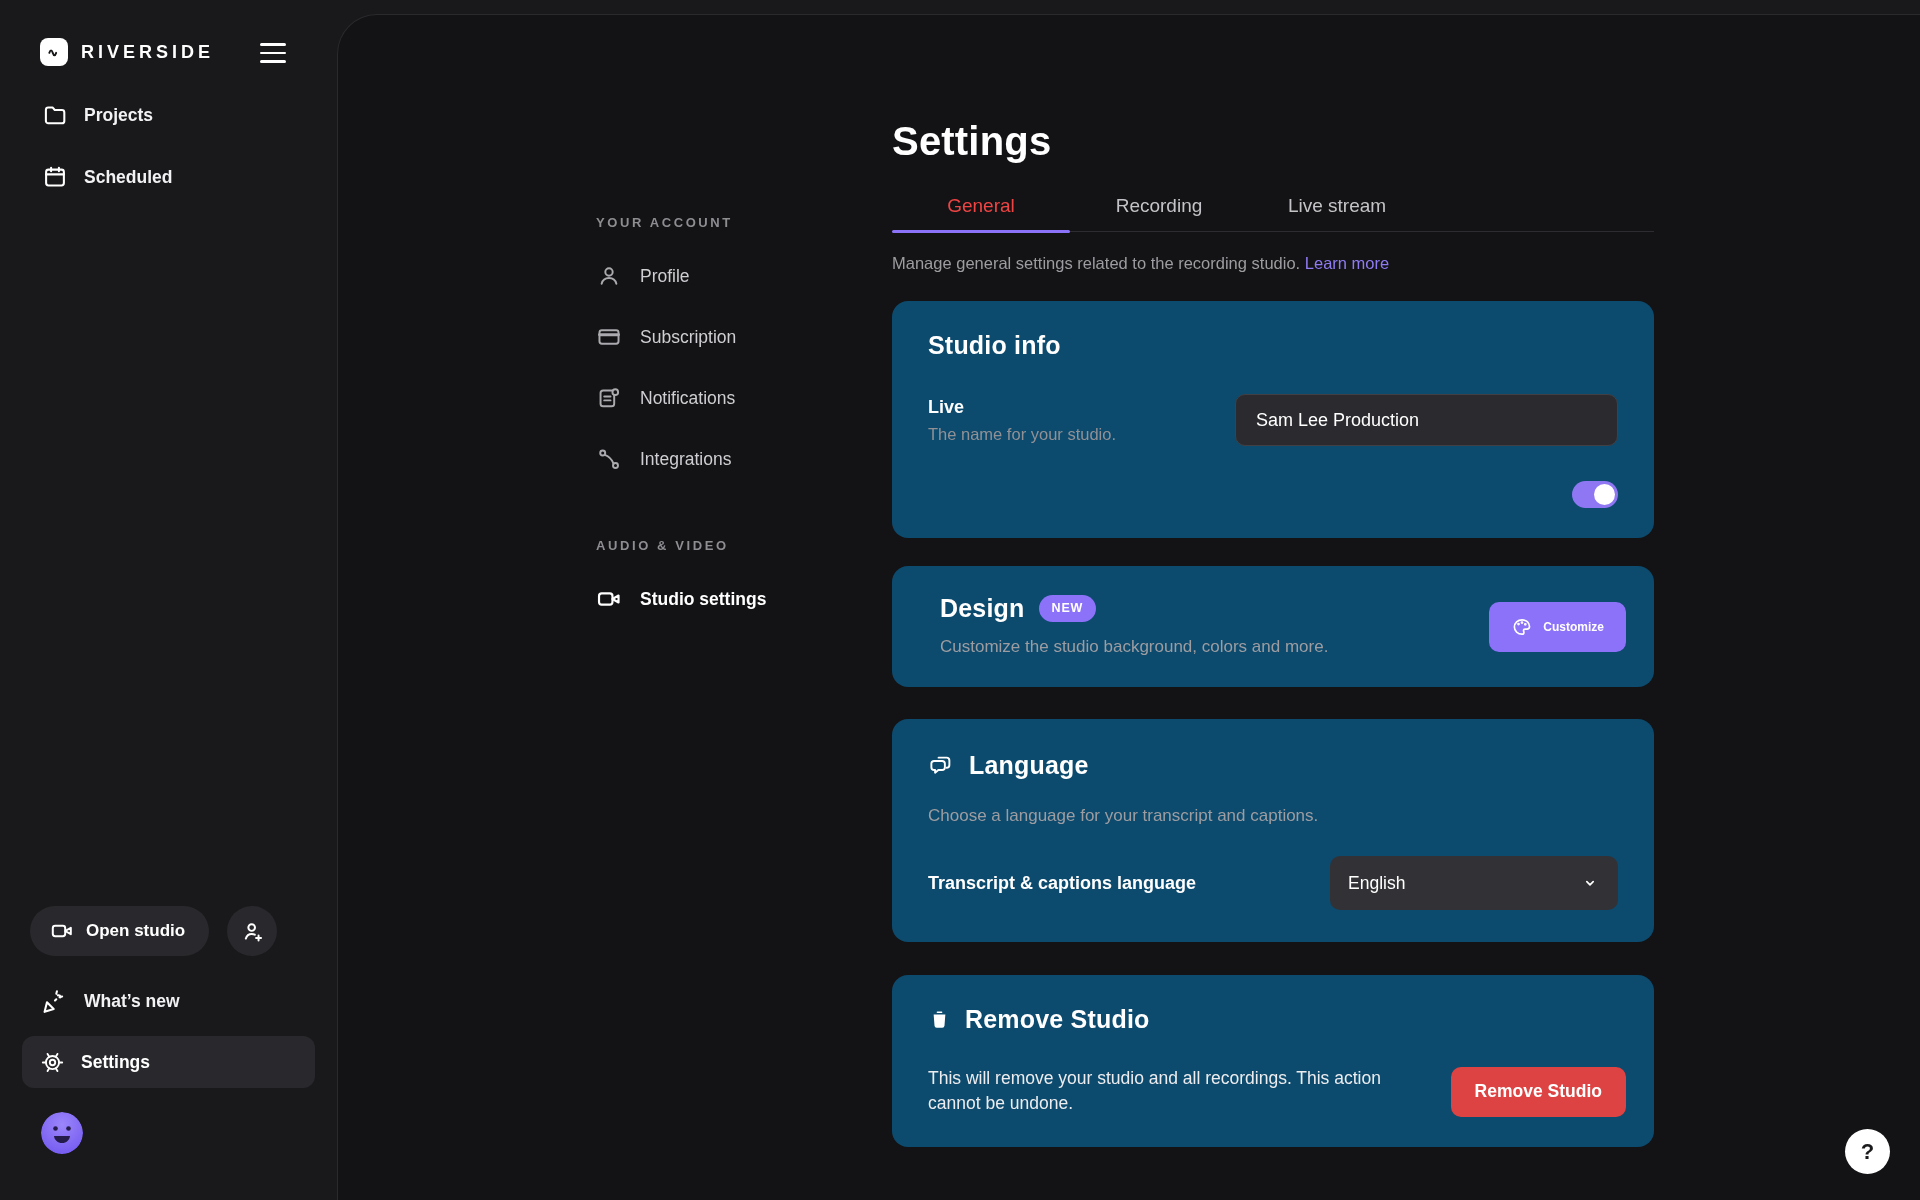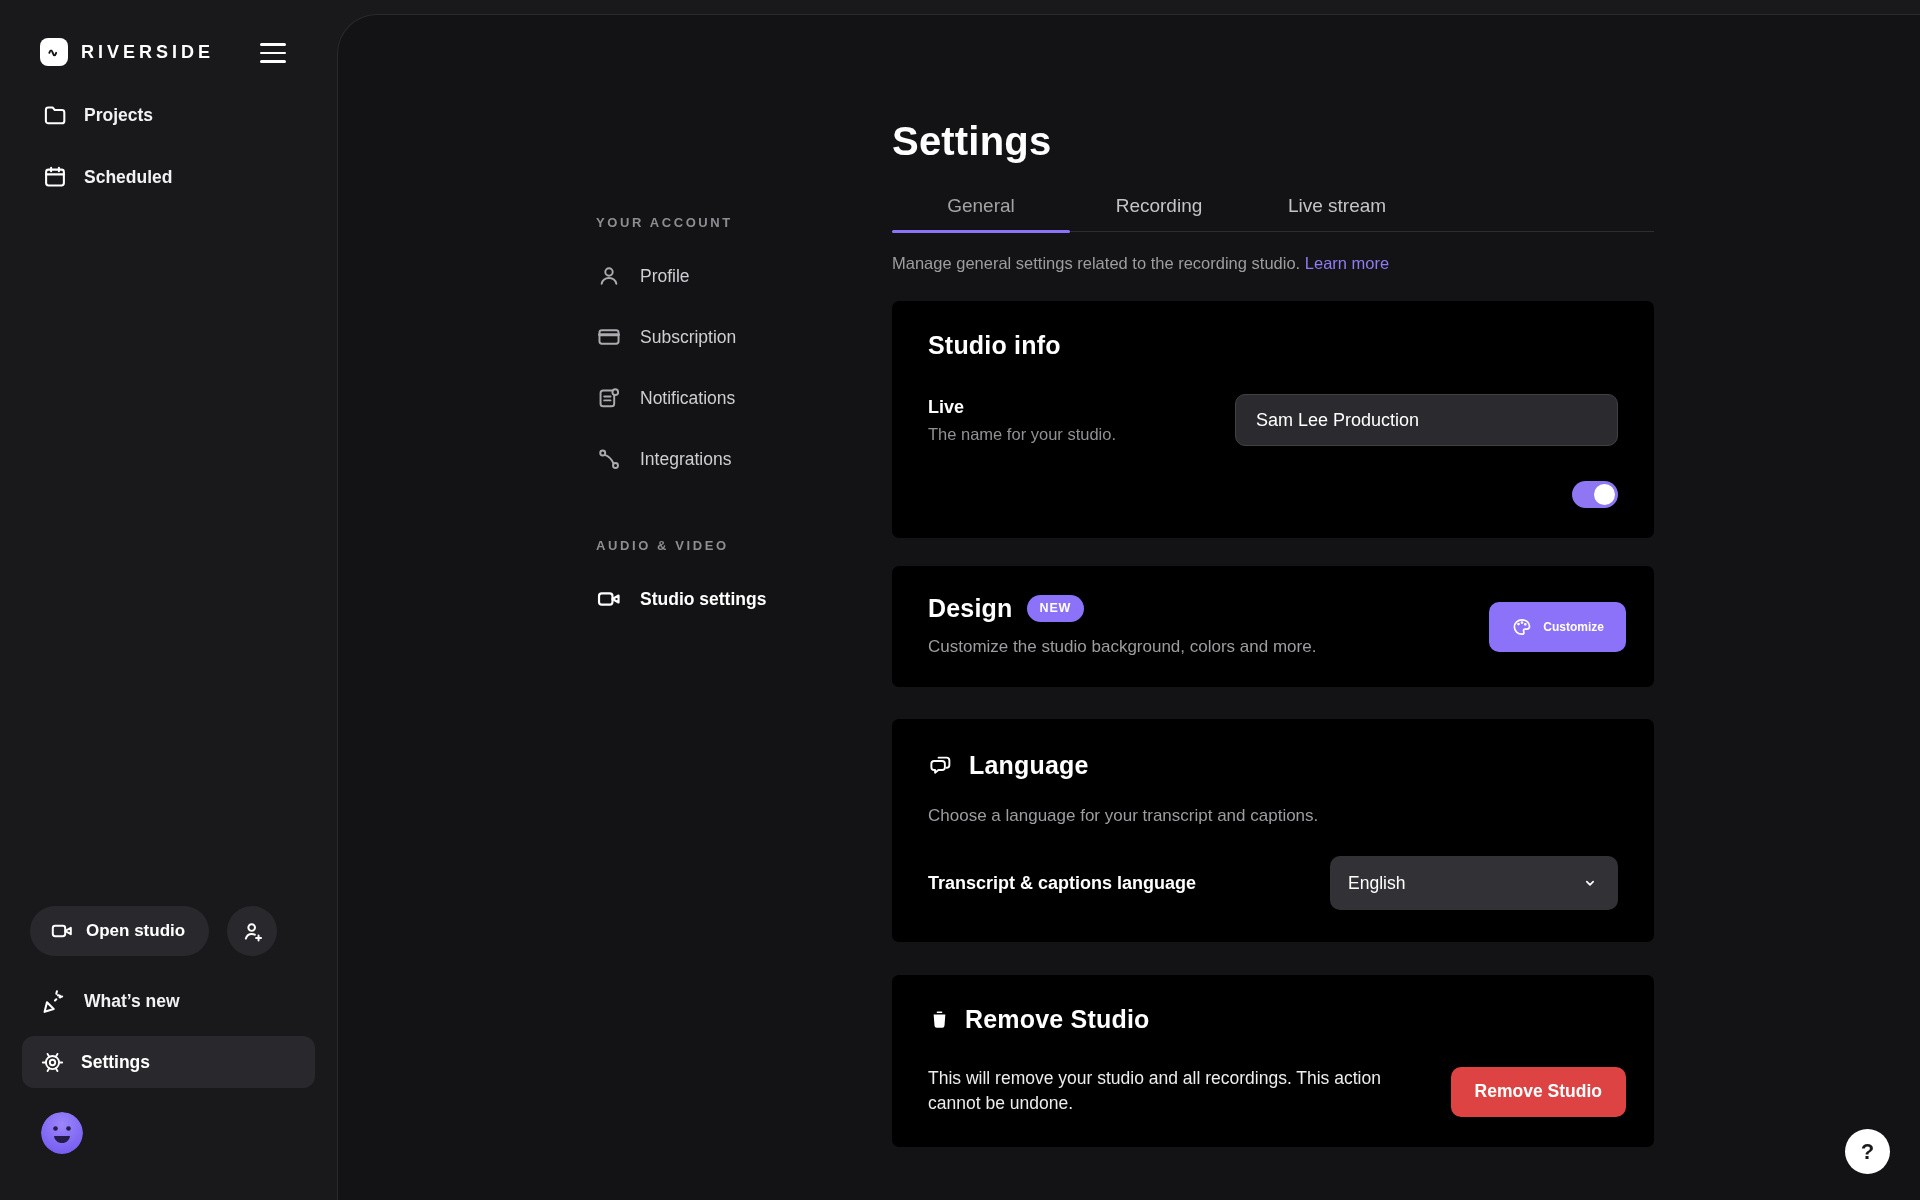--- a/index.html
+++ b/index.html
@@ -64,28 +64,28 @@
   .subnav-item.active svg { stroke: #ffffff; }
   .subnav-gap { height: 34px; }
 
   
   .content { position: absolute; left: 554px; top: 106px; width: 762px; }
   .page-title { font-size: 40px; font-weight: 800; line-height: 1; margin: 0; letter-spacing: .2px; }
 
   .tabs { display: flex; margin-top: 20px; border-bottom: 1px solid #2d2d31; }
   .tab { width: 178px; height: 50px; display: flex; align-items: center; justify-content: center;
     font-size: 19px; color: #c4c4c8; cursor: pointer; position: relative; }
-  .tab.active { color: #a3a3a3; font-weight: 500; text-align: center; }
+  .tab.active { color: #ef4444; font-weight: 500; text-align: center; }
   .tab.active::after { content: ""; position: absolute; left: 0; right: 0; bottom: -2px; height: 3.5px;
     background: #8c72f8; border-radius: 3px; }
 
   .page-desc { margin-top: 22px; font-size: 16.5px; color: #9d9da1; }
   .link { color: #8f7bf2; cursor: pointer; }
 
-  .card { background: #000000; border-radius: 7px; margin-top: 28px; padding: 30px 36px; position: relative; }
+  .card { background: #0c4a6e; border-radius: 16px; margin-top: 28px; padding: 30px 36px; position: relative; }
   .card h2 { font-size: 25px; font-weight: 700; margin: 0; letter-spacing: .2px; }
   .card-title-row { display: flex; align-items: center; gap: 14px; }
 
   
   .field-row { display: flex; align-items: center; margin-top: 34px; }
   .field-label { font-size: 18px; font-weight: 600; color: #ffffff; }
   .field-help { font-size: 16.5px; color: #919195; margin-top: 7px; }
   .text-input {
     margin-left: auto; width: 383px; height: 52px; background: #2b2b2f; border: 1px solid #404045;
     border-radius: 10px; color: #ffffff; font-size: 18px; padding: 0 20px;
@@ -285,21 +285,21 @@
           <input class="text-input" type="text" value="Sam Lee Production" style="">
         </div>
 
         <div class="toggle-row">
           <div class="toggle">
               <div class="knob"></div>
             </div>
         </div>
       </div>
 
-      <div class="card" style="padding:28px 36px 30px;">
+      <div class="card" style="padding:28px 48px 30px;">
         <div class="card-title-row">
           <h2>Design</h2>
           <span class="badge-new">NEW</span>
         </div>
         <div class="card-desc">Customize the studio background, colors and more.</div>
         <button class="btn btn-accent">
           <svg class="icn" width="22" height="22" viewBox="0 0 24 24" fill="none" stroke="#fff" stroke-width="1.8" stroke-linecap="round">
             <path d="M12 4.2c-4.6 0-8.3 3.5-8.3 7.8s3.7 7.8 8.3 7.8c1.3 0 2.1-.8 2.1-1.9 0-.8-.5-1.3-.5-2 0-.9.7-1.6 1.8-1.6h1.9c1.6 0 2.9-1.2 2.9-2.8C20.2 7.2 16.5 4.2 12 4.2z"></path>
             <circle cx="8.2" cy="8.8" r=".6" fill="#fff"></circle>
             <circle cx="12" cy="7.2" r=".6" fill="#fff"></circle>

